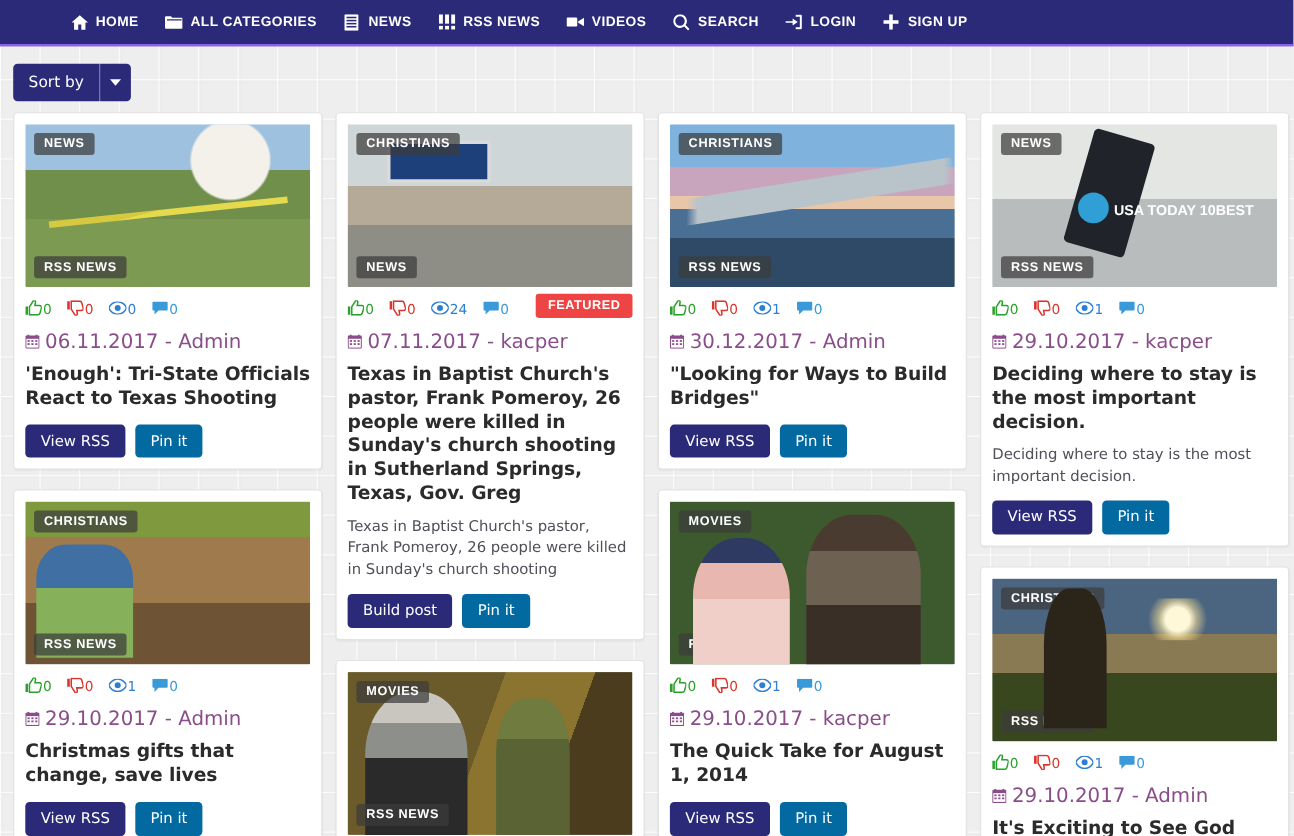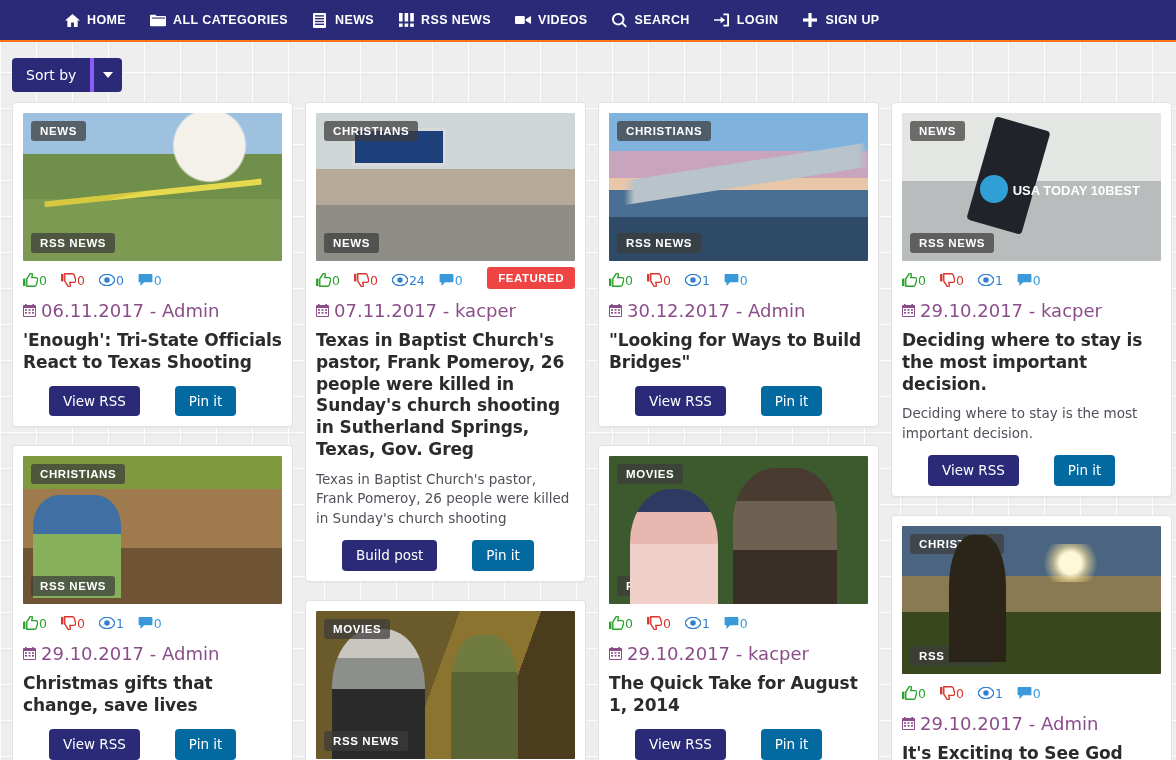--- a/index.html
+++ b/index.html
@@ -18,21 +18,21 @@
       linear-gradient(to right, rgba(0,0,0,0.012) 1px, transparent 1px),
       linear-gradient(to bottom, rgba(0,0,0,0.012) 1px, transparent 1px);
     background-size: 36px 36px, 36px 36px, 36px 36px, 36px 36px;
     background-position: 0 0, 0 0, 2px 2px, 2px 2px;
   }
 
   
   .navbar {
     height: 42px;
     background: #2a2a78;
-    border-bottom: 2px solid #f97316;
+    border-bottom: 2px solid #8b5cf6;
     display: flex;
     align-items: center;
     justify-content: flex-start;
     padding-left: 64px;
     position: relative;
     z-index: 20;
   }
   .nav-item {
     display: flex;
     align-items: center;
@@ -66,21 +66,21 @@
     font-family: "DejaVu Sans", sans-serif;
     cursor: pointer;
     height: 34px;
     display: flex;
     align-items: center;
     justify-content: center;
   }
   .btn-group .bg-main {
     padding: 4px 14px;
     border-radius: 4px 0 0 4px;
-    border-right: 4px solid #8b5cf6;
+    border-right: 1px solid #8b5cf6;
   }
   .btn-group .bg-caret {
     width: 28px;
     border-radius: 0 4px 4px 0;
   }
   .caret {
     width: 0; height: 0;
     border-left: 5px solid transparent;
     border-right: 5px solid transparent;
     border-top: 6px solid #fff;
@@ -187,21 +187,20 @@
   .actions { display: flex; gap: 9px; margin-top: 12px; }
   .btn {
     border: none;
     border-radius: 4px;
     color: #fff;
     font-size: 13.5px;
     padding: 8px 14px;
     cursor: pointer;
     font-family: "DejaVu Sans", sans-serif;
     line-height: 1.1;
-    margin-left: 26px;
   }
   .btn-primary { background: #2a2a78; }
   .btn-pin { background: #0369a1; }
 
   
   .p-church  { background:
       radial-gradient(circle at 72% 22%, #f3f1ea 0 16%, transparent 17%),
       linear-gradient(#9fc1e0 0 28%, #6f8f4a 28% 58%, #7d9a52 58% 100%);
   }
   .p-church::after { content:""; position:absolute; left:8%; top:52%; width:84%; height:6px;

